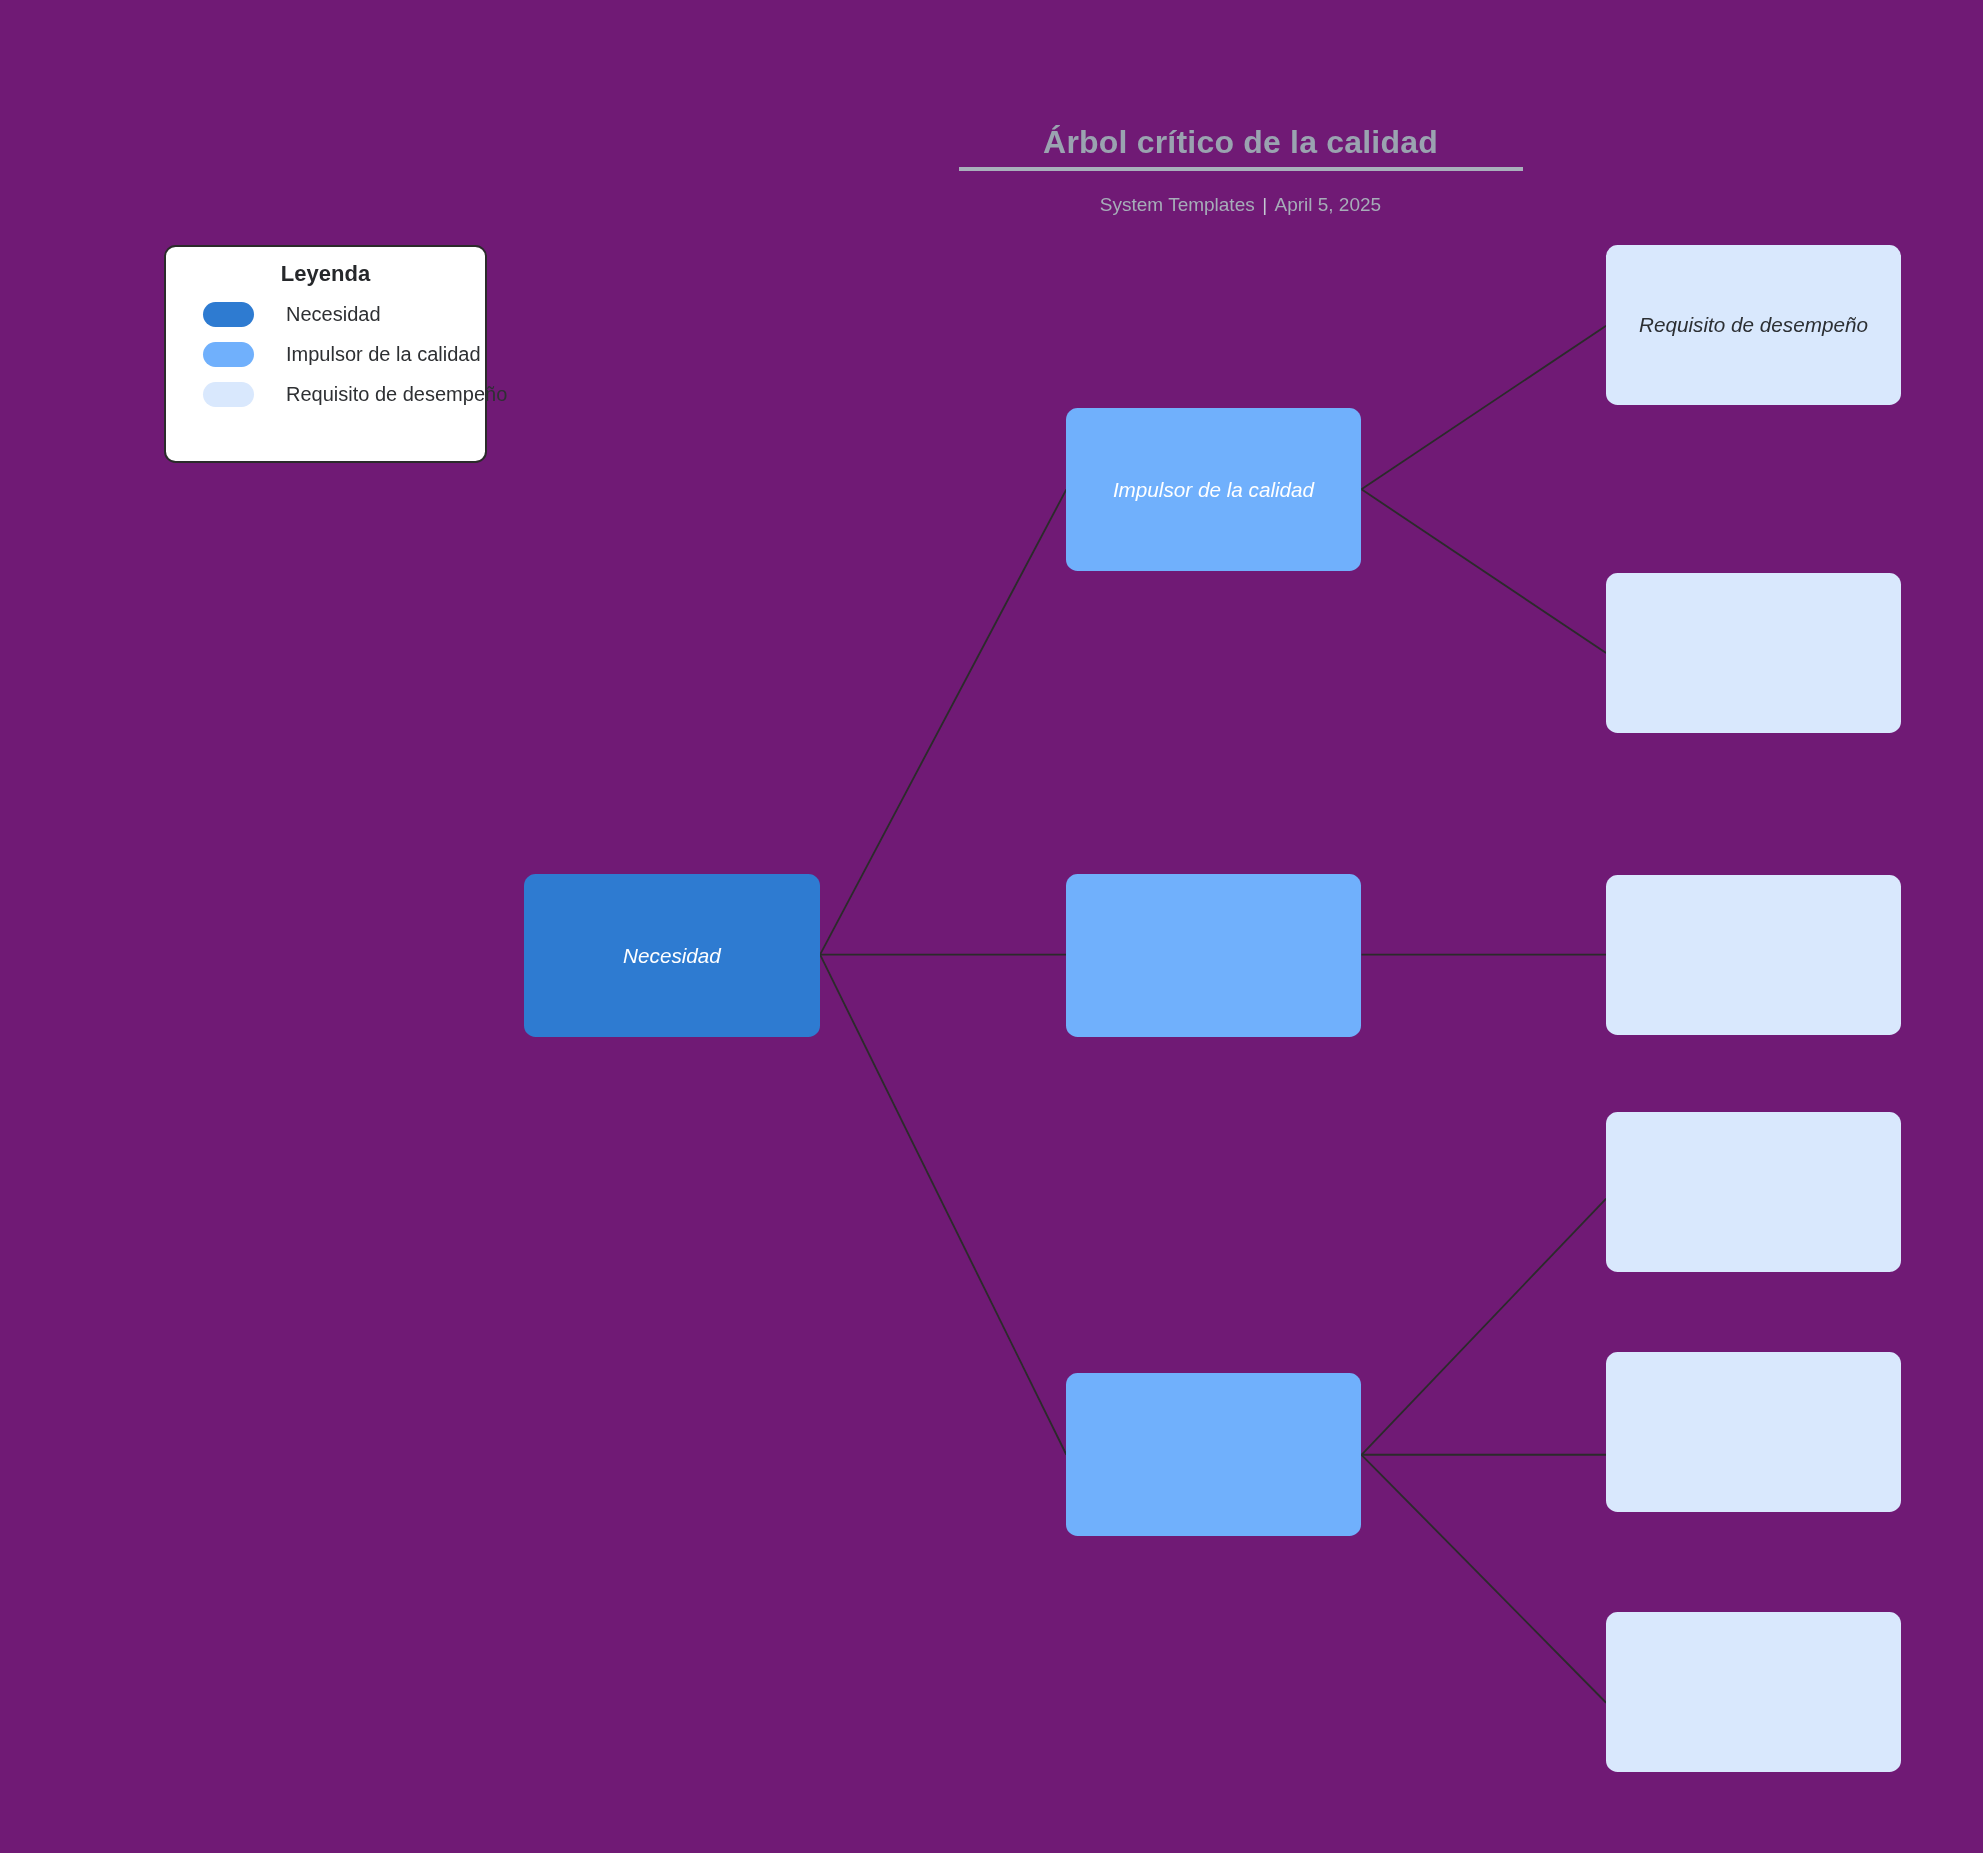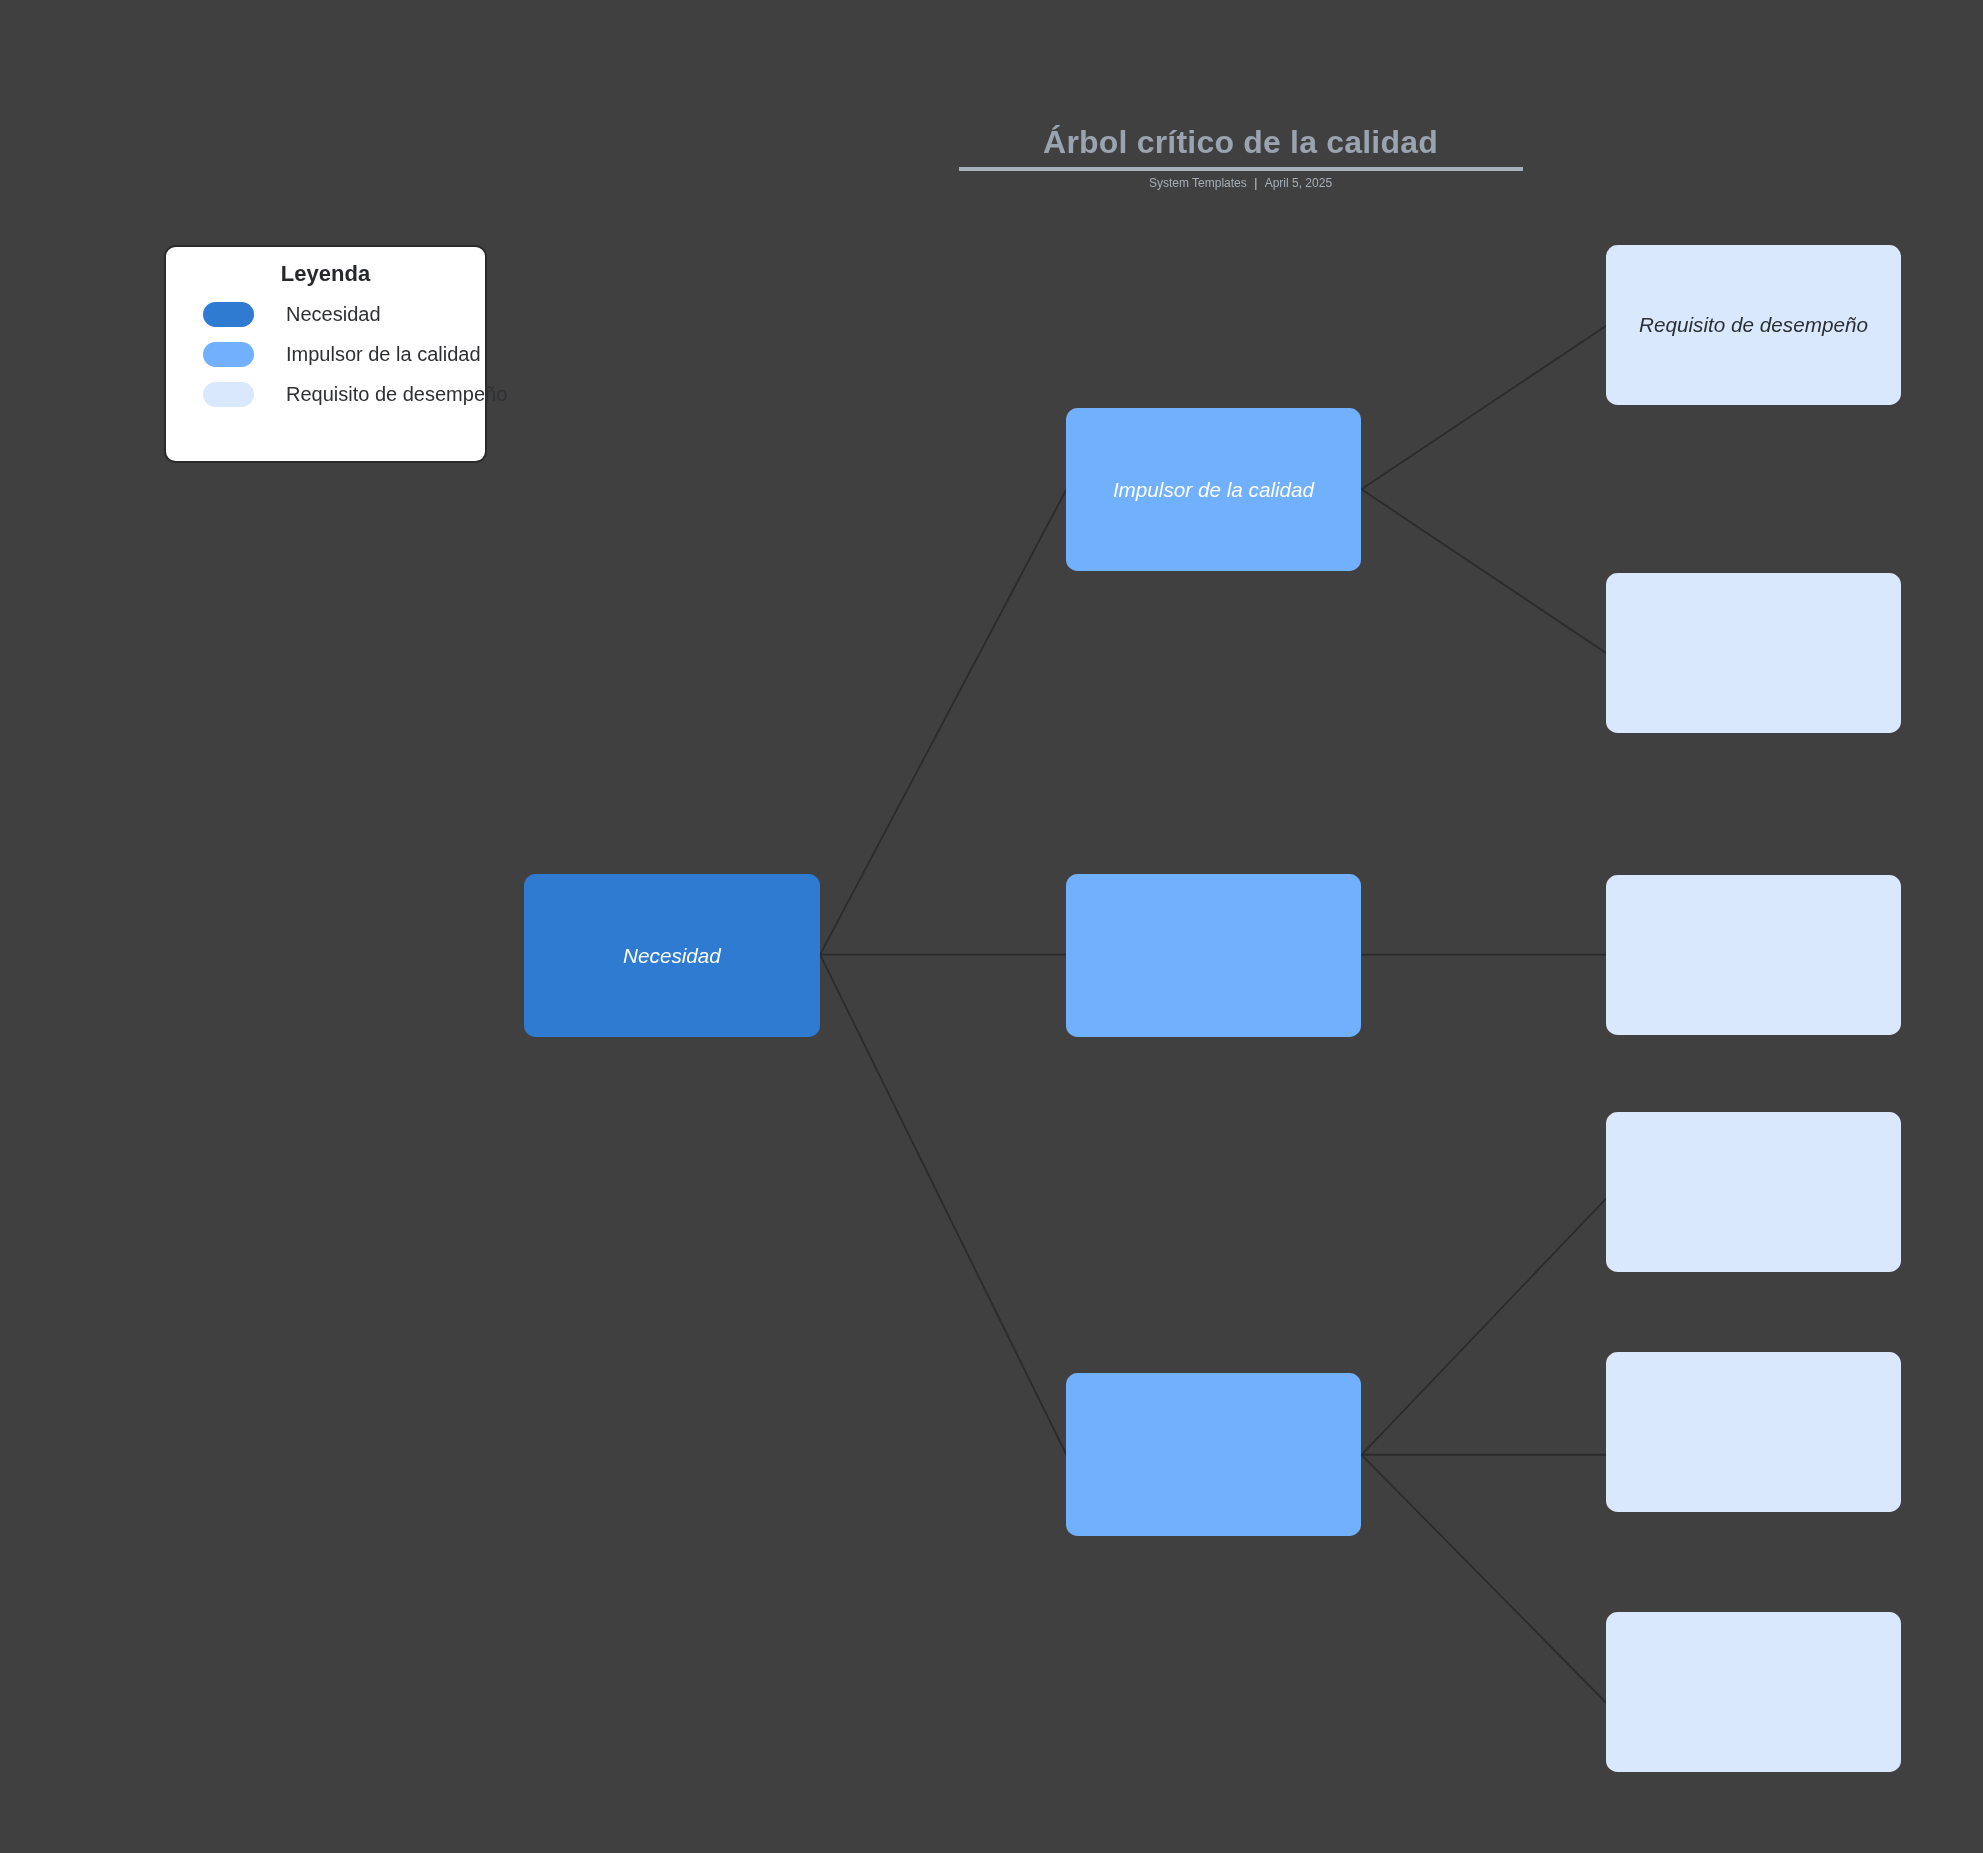--- a/index.html
+++ b/index.html
@@ -7,21 +7,21 @@
     padding: 0;
     background: #ffffff;
   }
   body {
     font-family: "Liberation Sans", sans-serif;
   }
   #canvas {
     position: relative;
     width: 1984px;
     height: 1854px;
-    background: #404040;
+    background: #701a75;
     overflow: hidden;
   }
 
   
   #header {
     position: absolute;
     left: 951px;
     top: 124px;
     width: 579px;
     text-align: center;
@@ -34,22 +34,22 @@
     line-height: 1.15;
     white-space: nowrap;
   }
   #title-rule {
     margin: 6.6px auto 0 auto;
     width: 564px;
     height: 3.3px;
     background: #a8b0bb;
   }
   #doc-subtitle {
-    margin-top: 5px;
-    font-size: 12px;
+    margin-top: 23px;
+    font-size: 19px;
     color: #a6adb8;
     white-space: nowrap;
   }
   #doc-subtitle .sep {
     color: #c4cad3;
     padding: 0 7.4px;
     font-weight: 300;
   }
 
   

